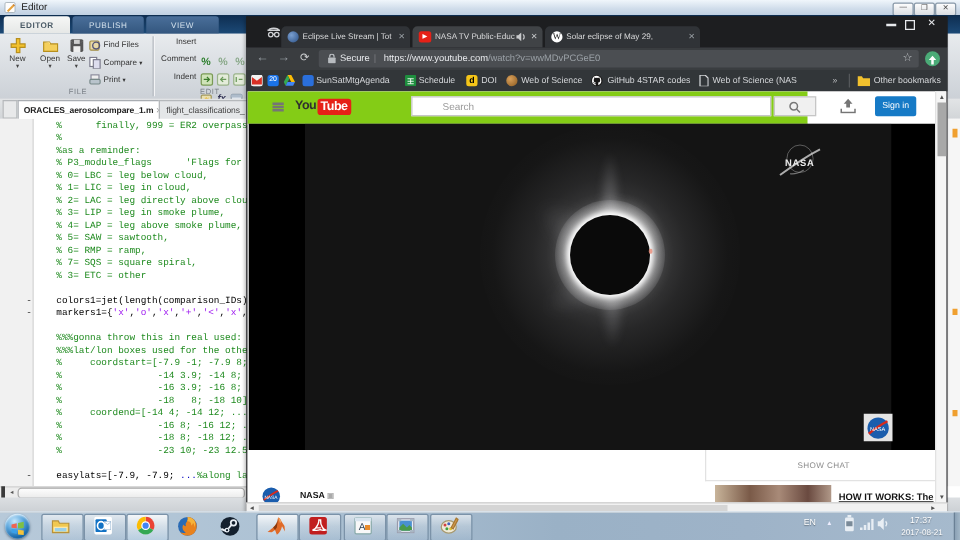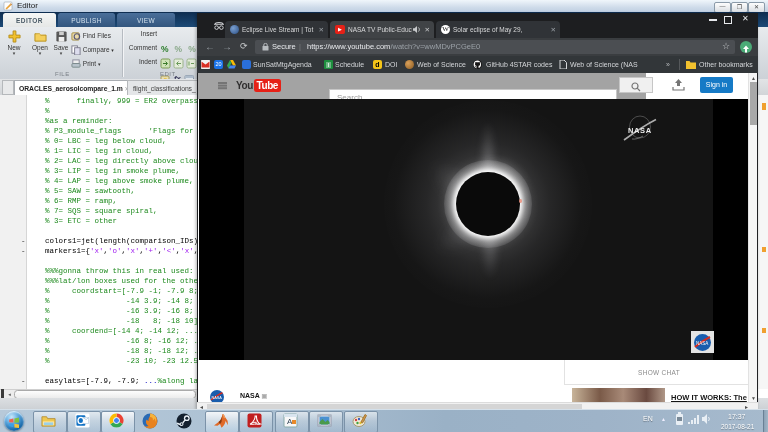--- a/index.html
+++ b/index.html
@@ -39,21 +39,21 @@
 #cr{left:197px;top:13px;width:561px;height:396px;background:#202124;box-shadow:-1px 1px 3px rgba(0,0,0,.3);}
 #cr-tabbar{position:absolute;left:0;top:0;width:561px;height:25px;background:#1d1e20;}
 .ctab{position:absolute;top:8px;height:17px;font-size:6.5px;color:#d8d9da;line-height:17px;border-radius:4px 4px 0 0;}
 #cr-tools{position:absolute;left:0;top:25px;width:561px;height:18px;background:#3a3d40;}
 #cr-url{position:absolute;left:58px;top:2px;width:480px;height:14px;background:#4b4e52;border-radius:2px;color:#e8eaed;font-size:7.5px;line-height:14px;}
 #cr-bm{position:absolute;left:0;top:43px;width:561px;height:17px;background:#323639;font-size:7px;color:#d5d7da;}
 .bmi{position:absolute;top:4px;width:9px;height:9px;border-radius:2px;}
 .bmt{position:absolute;top:5px;font-size:7px;color:#d5d7da;}
 
 #cr-page{position:absolute;left:1px;top:60px;width:559px;height:329px;background:#fff;overflow:hidden;}
-#yt-head{position:absolute;left:0;top:0;width:448px;height:26px;background:#a3a3a3;border-bottom:1px solid #e5e5e5;}
+#yt-head{position:absolute;left:0;top:0;width:448px;height:26px;background:#84cc16;border-bottom:1px solid #e5e5e5;}
 #vid{position:absolute;left:1px;top:26px;width:550px;height:261px;background:#000;overflow:hidden;}
 #vidc{position:absolute;left:45px;top:0;width:469px;height:261px;background:#141414;}
 
 #info{position:absolute;left:0;top:287px;width:559px;height:42px;background:#fff;}
 
 #cr-vsb{position:absolute;left:550px;top:0px;width:10px;height:329px;background:#f5f5f5;border-left:1px solid #e2e2e2;}
 #cr-hsb{position:absolute;left:0;top:389px;width:561px;height:7px;background:#f1f1f1;border-top:1px solid #dcdcdc;}
 
 #tb{left:0;top:409px;width:768px;height:23px;background:linear-gradient(90deg,#b7c9d9 0,#adc2d4 30%,#9ab1c6 58%,#9eb3c8 78%,#a6bacd 100%);border-top:1px solid #d4e0ea;}
 .tbtn{position:absolute;top:1px;height:20px;border-radius:2px;border:1px solid #7b92a8;background:linear-gradient(rgba(255,255,255,.6),rgba(255,255,255,.22) 45%,rgba(160,185,210,.28));}
@@ -305,21 +305,21 @@
     <div class="abs" style="left:482px;top:3px;width:1px;height:11px;background:#55585b;"></div>
     <div class="bmi" style="left:489px;"><svg width="10" height="9" viewBox="0 0 10 9">
           <path d="M0 1h3.5l1 1.5H10V9H0z" fill="#f2c12e"></path>
         </svg></div>
     <div class="bmt" style="left:502px;">Other bookmarks</div>
   </div>
   <div id="cr-page">
     <div id="yt-head">
       <div class="abs" style="left:20px;top:9px;width:9px;height:1.6px;background:#757575;box-shadow:0 2.6px 0 #757575,0 5.2px 0 #757575;"></div>
       <div class="abs" style="left:38px;top:6px;font-size:10px;font-weight:bold;color:#302f2f;letter-spacing:-.4px;">You<span style="display:inline-block;background:#e62117;color:#fff;border-radius:2.5px;padding:0.5px 2.5px 1.5px;margin-left:1px;">Tube</span></div>
-      <div class="abs" style="left:131px;top:16px;width:288px;height:16px;border:1px solid #c6c6c6;background:#fff;font-size:8px;color:#9a9a9a;line-height:16px;padding-left:7px;box-sizing:border-box;">Search</div>
+      <div class="abs" style="left:131px;top:4px;width:288px;height:16px;border:1px solid #c6c6c6;background:#fff;font-size:8px;color:#9a9a9a;line-height:16px;padding-left:24px;box-sizing:border-box;">Search</div>
       <div class="abs" style="left:421px;top:4px;width:34px;height:16px;background:#f0f0f0;border:1px solid #c6c6c6;box-sizing:border-box;"><svg width="10" height="10" viewBox="0 0 10 10" style="margin:2px 0 0 11px;">
             <circle cx="4" cy="4" r="3" fill="none" stroke="#777" stroke-width="1.2"></circle>
             <path d="M6.2 6.2L9 9" stroke="#777" stroke-width="1.2"></path>
           </svg></div>
       <svg class="abs" style="left:474px;top:6px;" width="13" height="12" viewBox="0 0 13 12">
           <path d="M6.5 0L10 4H8v3H5V4H3z" fill="#757575"></path>
           <path d="M1 8v3h11V8" stroke="#757575" fill="none" stroke-width="1.2"></path>
         </svg>
       <div class="abs" style="left:502px;top:4px;width:33px;height:16px;background:#167ac6;color:#fff;font-size:7px;text-align:center;line-height:16px;border-radius:2px;">Sign in</div>
     </div>

